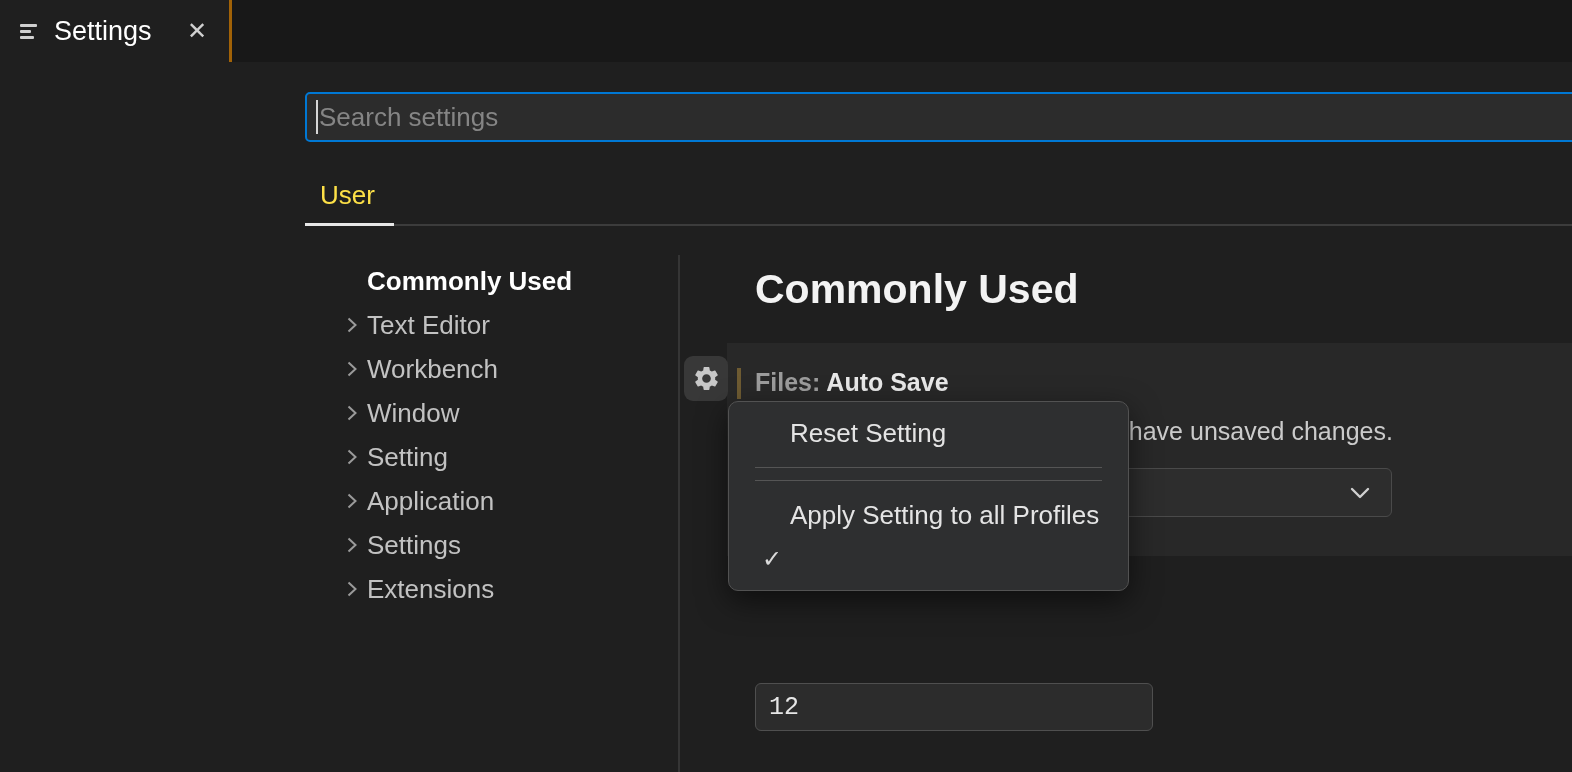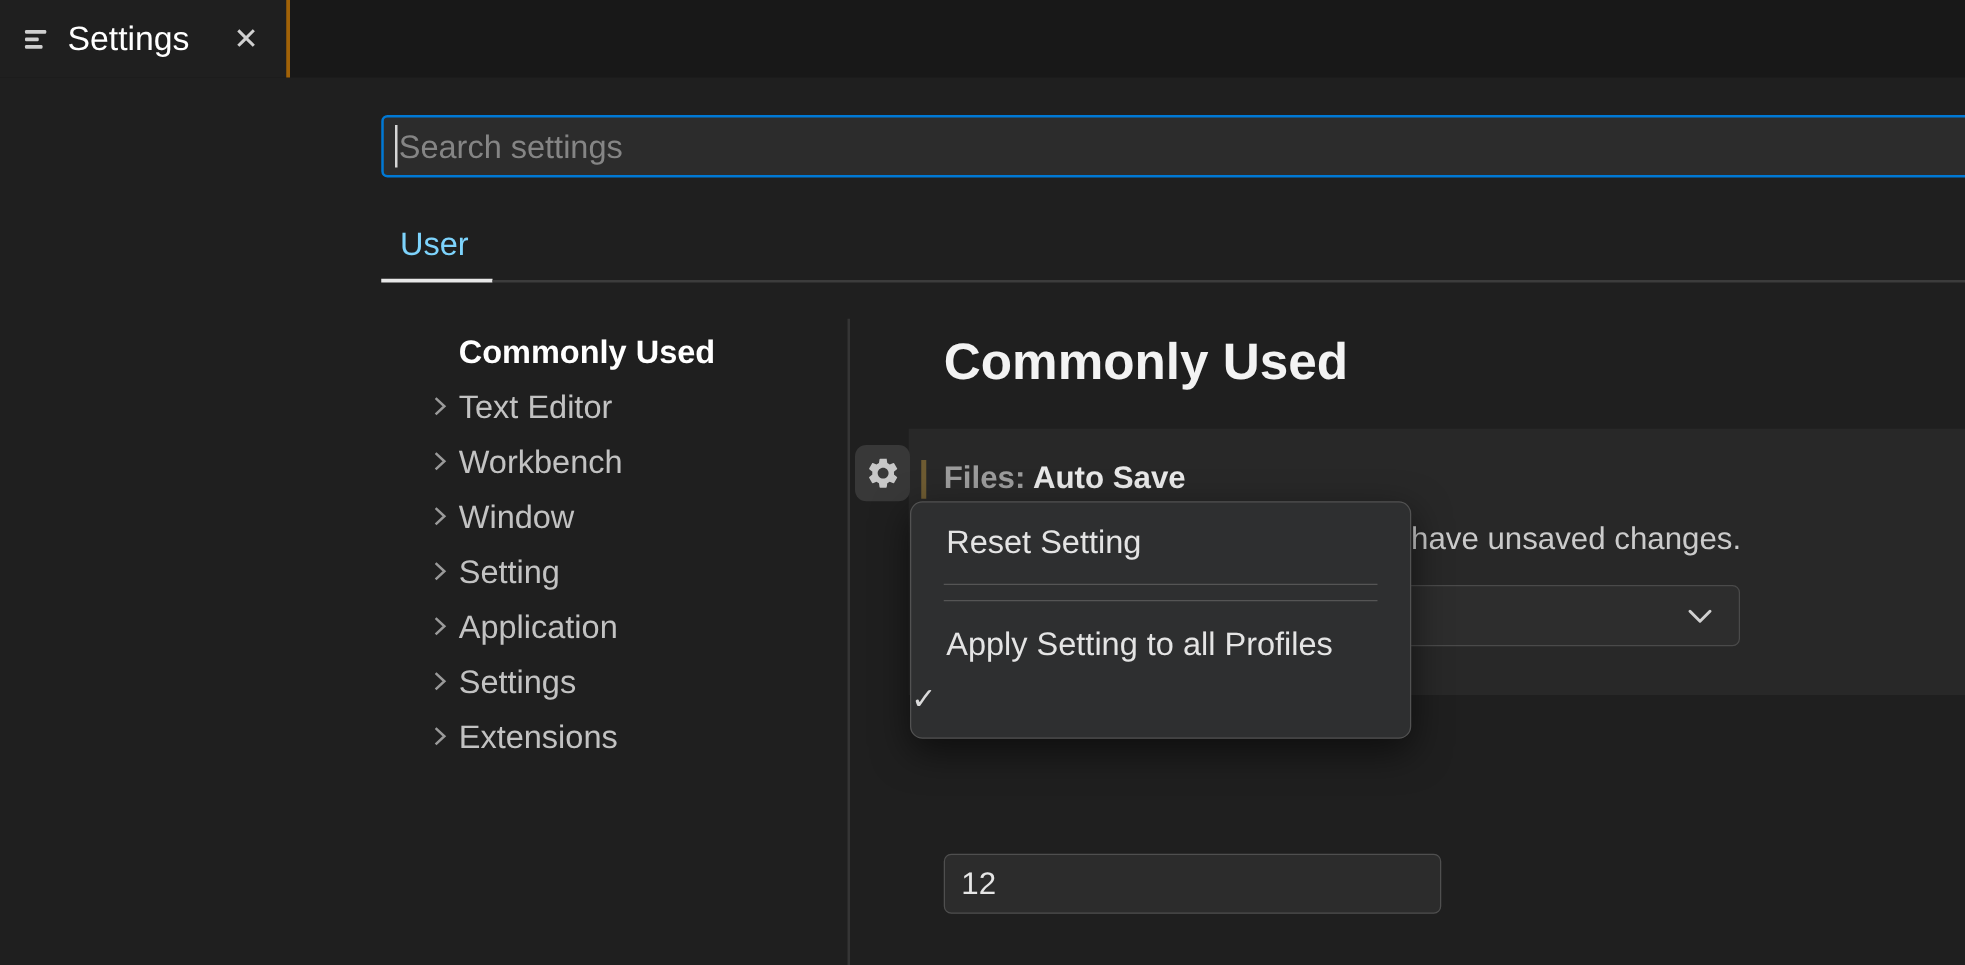--- a/index.html
+++ b/index.html
@@ -22,21 +22,21 @@
   
   .search{
     position:absolute;left:305px;top:92px;width:1290px;height:50px;box-sizing:border-box;
     background:#2c2c2c;border:2px solid #0078d4;border-radius:5px;
     color:#e0e0e0;font-size:26px;padding:0 0 0 12px;outline:none;
     font-family:"Liberation Sans", sans-serif;
   }
   .search::placeholder{color:#858585;}
   .caret{position:absolute;left:316px;top:100px;width:2px;height:34px;background:#d6d6d6;}
   
-  .scope-tab{position:absolute;left:320px;top:180px;font-size:26px;color:#7dd3fc;}
+  .scope-tab{position:absolute;left:320px;top:180px;font-size:26px;color:#fde047;}
   .scope-underline{position:absolute;left:305px;top:223px;width:89px;height:3px;background:#e7e7e7;}
   .scope-line{position:absolute;left:394px;top:224px;width:1178px;height:2px;background:#3c3c3c;}
   
   .toc{position:absolute;left:340px;top:259px;width:330px;}
   .toc-row{height:44px;display:flex;align-items:center;cursor:pointer;}
   .toc-chevron{width:24px;height:24px;margin-right:3px;display:flex;align-items:center;justify-content:center;}
   .toc-label{font-size:26px;color:#c2c2c2;}
   .toc-row.active .toc-label{color:#ffffff;font-weight:700;margin-left:27px;}
   .vdivider{position:absolute;left:678px;top:255px;bottom:0;width:2px;background:#353535;}
   
@@ -54,29 +54,29 @@
   .setting-desc{position:absolute;left:755px;top:417px;font-size:25px;color:#cbcbcb;z-index:2;}
   .select{
     position:absolute;left:755px;top:468px;width:637px;height:49px;box-sizing:border-box;
     background:#2d2d2d;border:1px solid #4a4a4a;border-radius:6px;z-index:2;
     display:flex;align-items:center;justify-content:flex-end;padding-right:16px;cursor:pointer;
   }
   .num-input{
     position:absolute;left:755px;top:683px;width:398px;height:48px;box-sizing:border-box;
     background:#2c2c2c;border:1px solid #4f4f4f;border-radius:6px;z-index:2;
     color:#e6e6e6;font-size:25px;padding:0 16px 0 13px;outline:none;
-    font-family:Liberation Sans, sans-serif;
+    font-family:Liberation Mono, monospace;
   }
   
   .context-menu{
     position:absolute;left:728px;top:401px;width:401px;box-sizing:border-box;
     background:#2e2f30;border:1px solid #525252;border-radius:10px;
     box-shadow:0 10px 30px rgba(0,0,0,0.55);z-index:10;padding:9px 0;
   }
-  .menu-item{height:44px;display:flex;align-items:center;padding-left:0;cursor:pointer;}
+  .menu-item{height:44px;display:flex;align-items:center;padding-left:33px;cursor:pointer;}
   .menu-item .mi-check{width:28px;font-size:24px;color:#dadada;}
   .menu-item .mi-label{font-size:26px;color:#e4e4e4;}
   .menu-divider{height:1px;background:#555555;margin:12px 26px;}
   svg{display:block;}
 </style>
 </head>
 <body>
 
 <div id="app">
 

